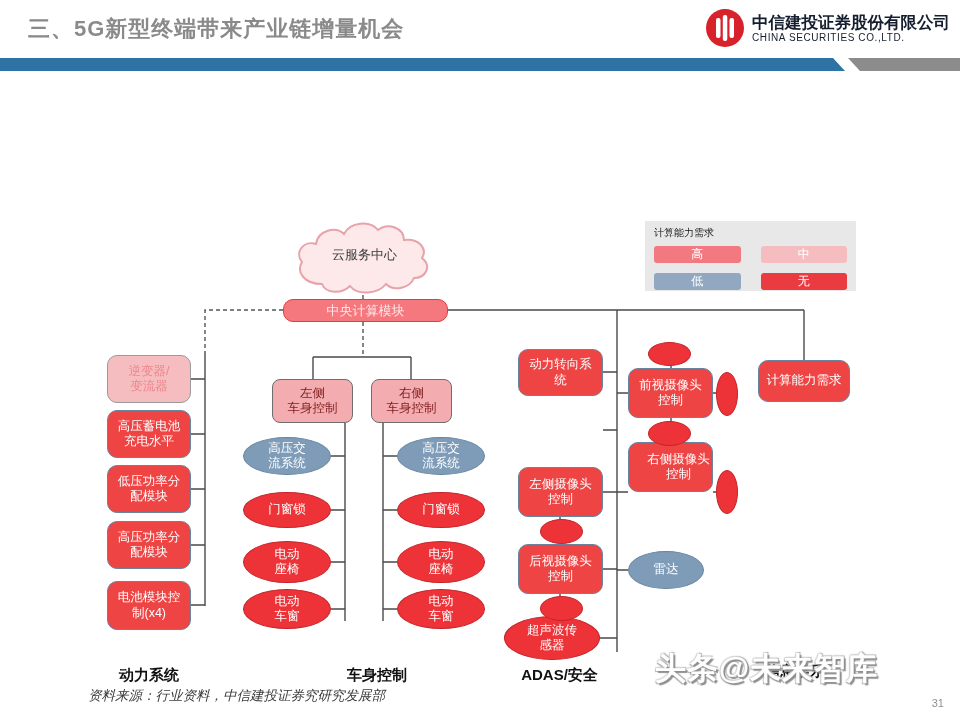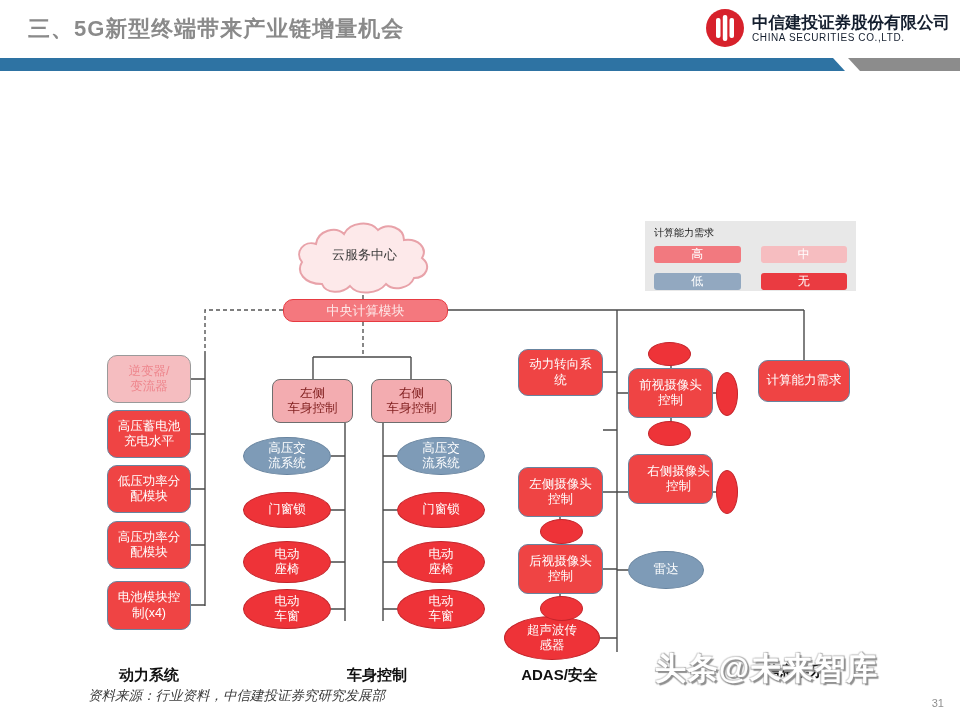--- a/index.html
+++ b/index.html
@@ -156,21 +156,21 @@
 统</div>
   <div class="nd blue-box" style="left:518px;top:467px;width:85px;height:50px;">左侧摄像头
 控制</div>
   <div class="nd blue-box" style="left:518px;top:544px;width:85px;height:50px;">后视摄像头
 控制</div>
   <div class="nd red-el" style="left:504px;top:616px;width:96px;height:44px;">超声波传
 感器</div>
 
   <div class="nd blue-box" style="left:628px;top:368px;width:85px;height:50px;">前视摄像头
 控制</div>
-  <div class="nd blue-box" style="left:628px;top:454px;width:85px;height:50px;padding-left:16px;">右侧摄像头
+  <div class="nd blue-box" style="left:628px;top:442px;width:85px;height:50px;padding-left:16px;">右侧摄像头
 控制</div>
   <div class="nd blue-el" style="left:628px;top:551px;width:76px;height:38px;">雷达</div>
 
   <div class="dot" style="left:648px;top:342px;width:41px;height:22px;"></div>
   <div class="dot" style="left:648px;top:421px;width:41px;height:23px;"></div>
   <div class="dot" style="left:716px;top:372px;width:20px;height:42px;"></div>
   <div class="dot" style="left:716px;top:470px;width:20px;height:42px;"></div>
   <div class="dot" style="left:540px;top:519px;width:41px;height:23px;"></div>
   <div class="dot" style="left:540px;top:596px;width:41px;height:23px;"></div>
 

